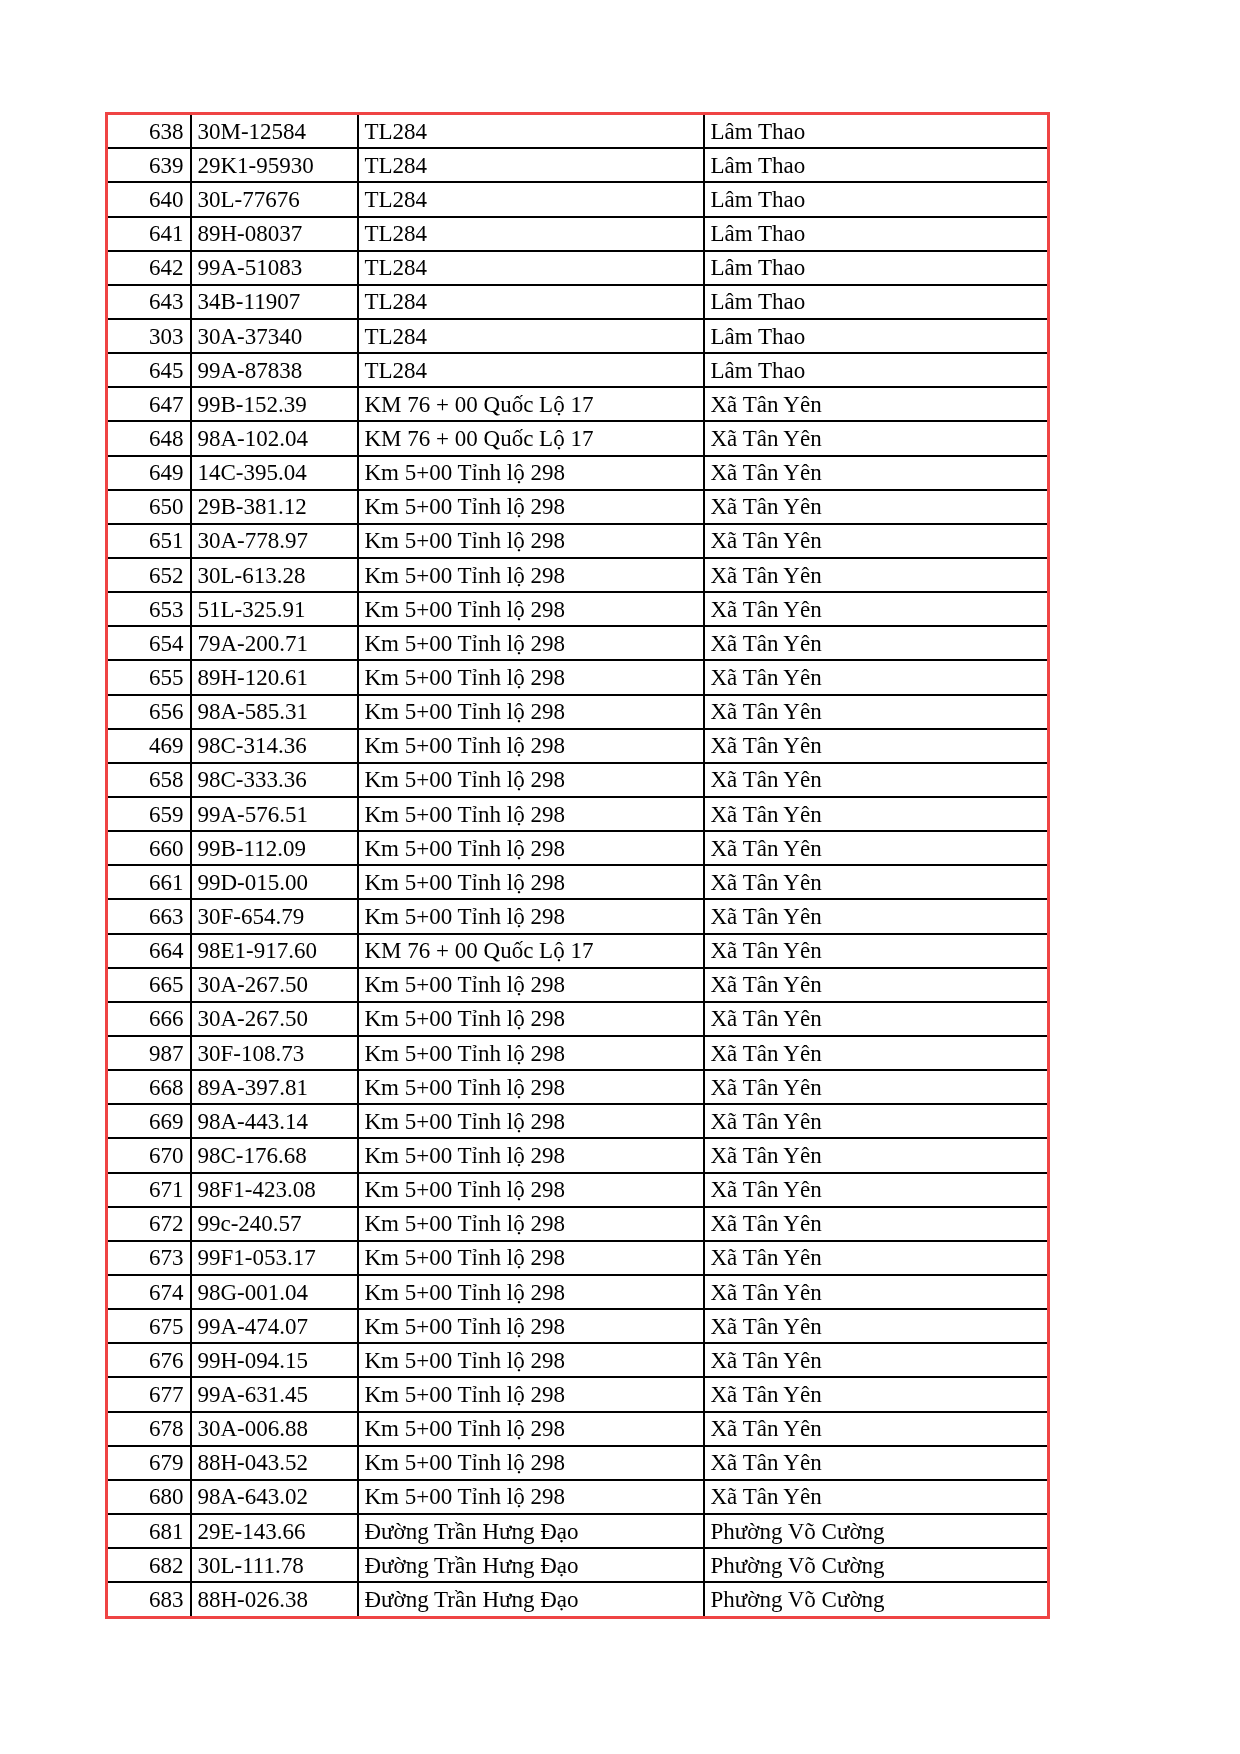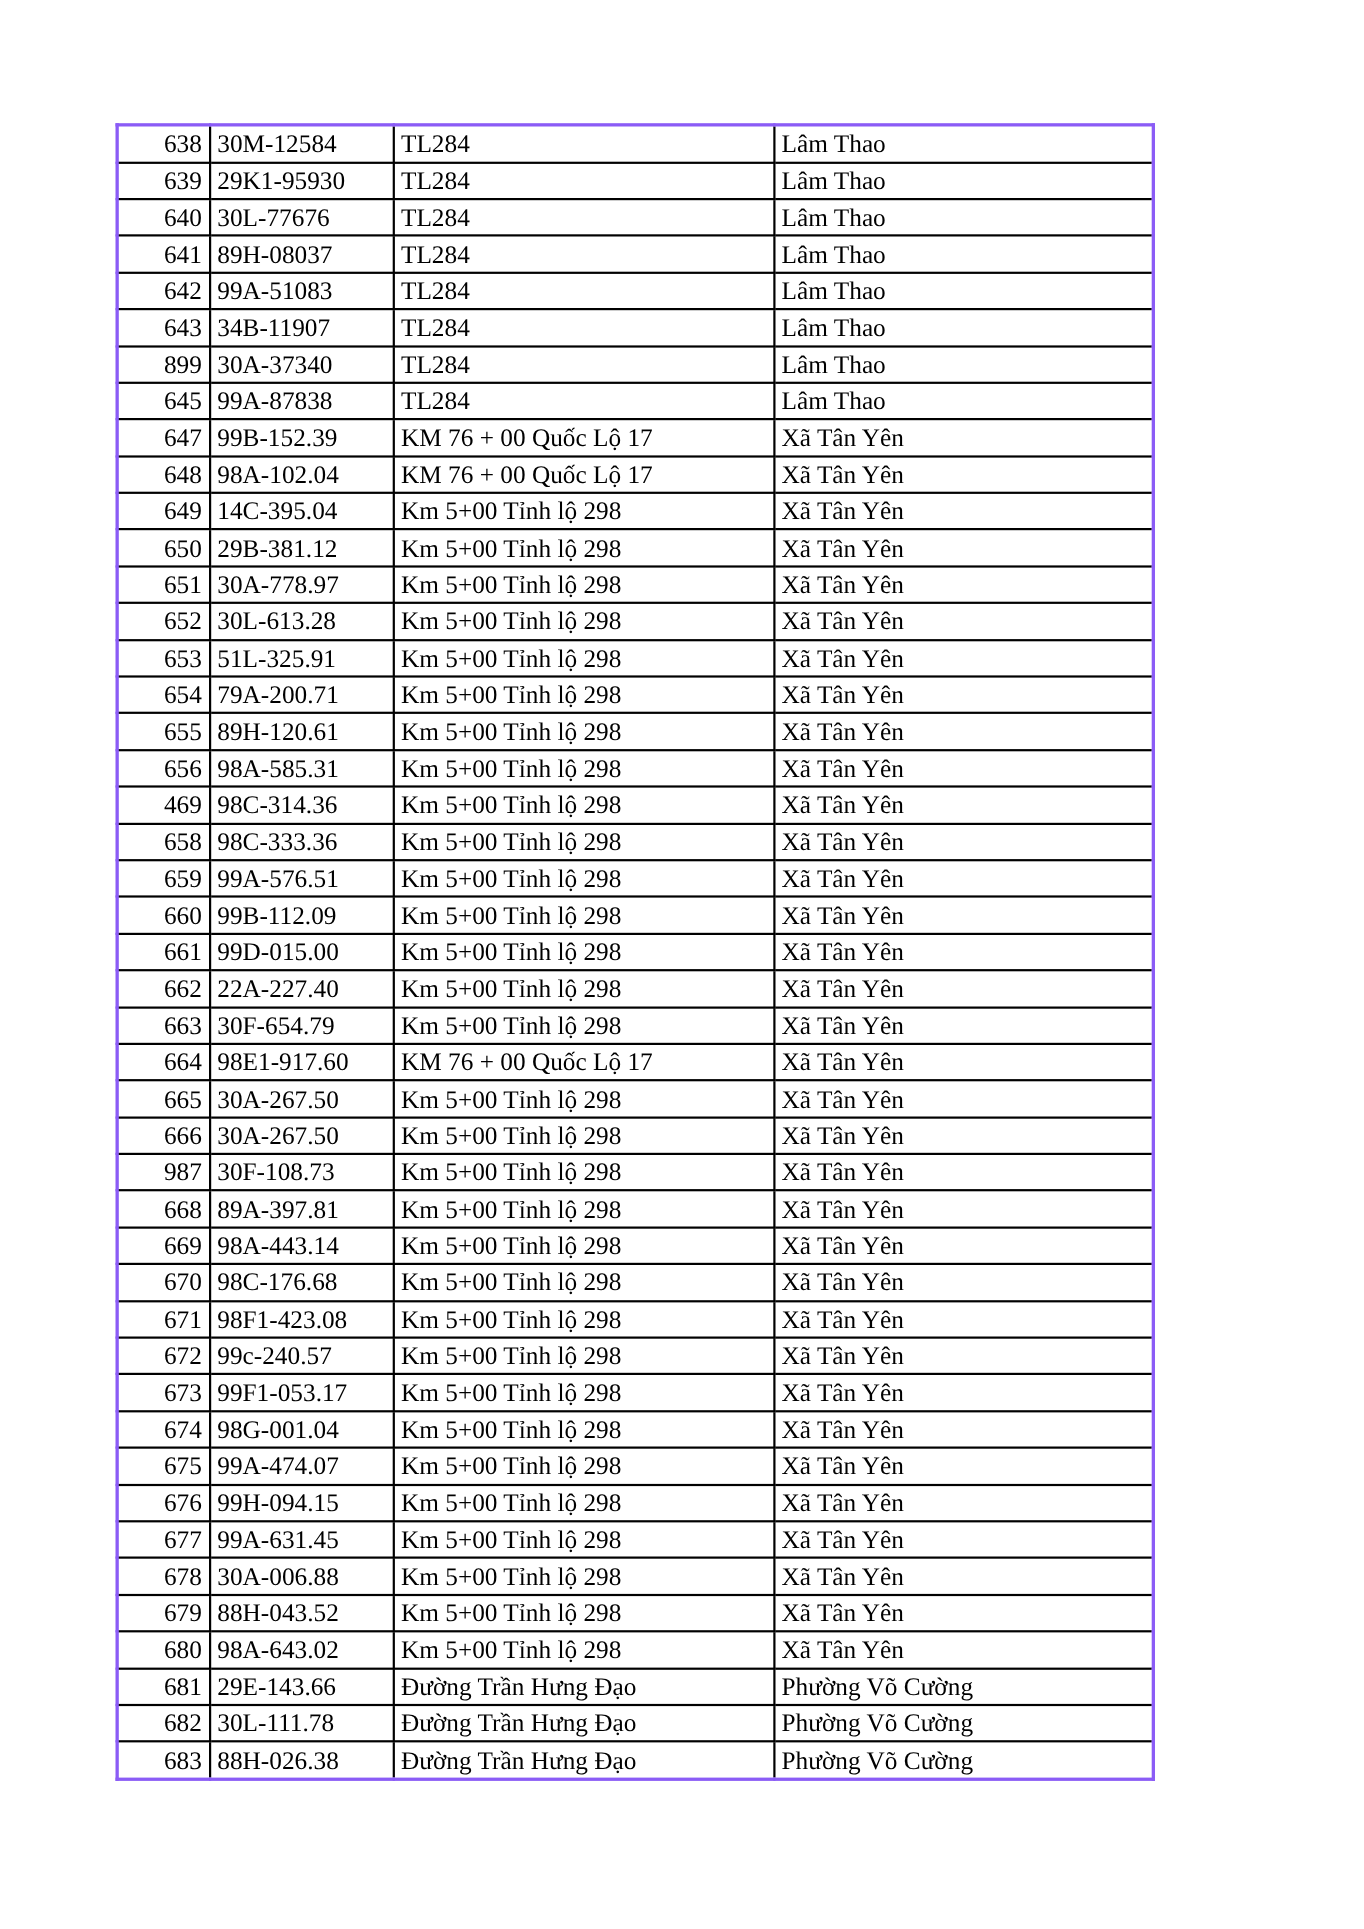--- a/index.html
+++ b/index.html
@@ -17,21 +17,21 @@
     overflow: hidden;
   }
   table.vehicle-table {
     position: absolute;
     left: 105px;
     top: 112px;
     width: 942px;
     height: 1507px;
     border-collapse: collapse;
     table-layout: fixed;
-    border: 3px solid #8b5cf6;
+    border: 3px solid #ef4444;
   }
   table.vehicle-table td {
     border: 2px solid #000000;
     font-size: 23px;
     line-height: 1;
     padding: 0 6px;
     vertical-align: middle;
     white-space: nowrap;
     overflow: hidden;
     color: #000000;
@@ -81,21 +81,21 @@
           <td class="align-left">TL284</td>
           <td class="align-left">Lâm Thao</td>
         </tr>
         <tr>
           <td class="align-right">643</td>
           <td class="align-left">34B-11907</td>
           <td class="align-left">TL284</td>
           <td class="align-left">Lâm Thao</td>
         </tr>
         <tr>
-          <td class="align-right">899</td>
+          <td class="align-right">303</td>
           <td class="align-left">30A-37340</td>
           <td class="align-left">TL284</td>
           <td class="align-left">Lâm Thao</td>
         </tr>
         <tr>
           <td class="align-right">645</td>
           <td class="align-left">99A-87838</td>
           <td class="align-left">TL284</td>
           <td class="align-left">Lâm Thao</td>
         </tr>
@@ -179,26 +179,20 @@
         </tr>
         <tr>
           <td class="align-right">660</td>
           <td class="align-left">99B-112.09</td>
           <td class="align-left">Km 5+00 Tỉnh lộ 298</td>
           <td class="align-left">Xã Tân Yên</td>
         </tr>
         <tr>
           <td class="align-right">661</td>
           <td class="align-left">99D-015.00</td>
-          <td class="align-left">Km 5+00 Tỉnh lộ 298</td>
-          <td class="align-left">Xã Tân Yên</td>
-        </tr>
-        <tr>
-          <td class="align-right">662</td>
-          <td class="align-left">22A-227.40</td>
           <td class="align-left">Km 5+00 Tỉnh lộ 298</td>
           <td class="align-left">Xã Tân Yên</td>
         </tr>
         <tr>
           <td class="align-right">663</td>
           <td class="align-left">30F-654.79</td>
           <td class="align-left">Km 5+00 Tỉnh lộ 298</td>
           <td class="align-left">Xã Tân Yên</td>
         </tr>
         <tr>

